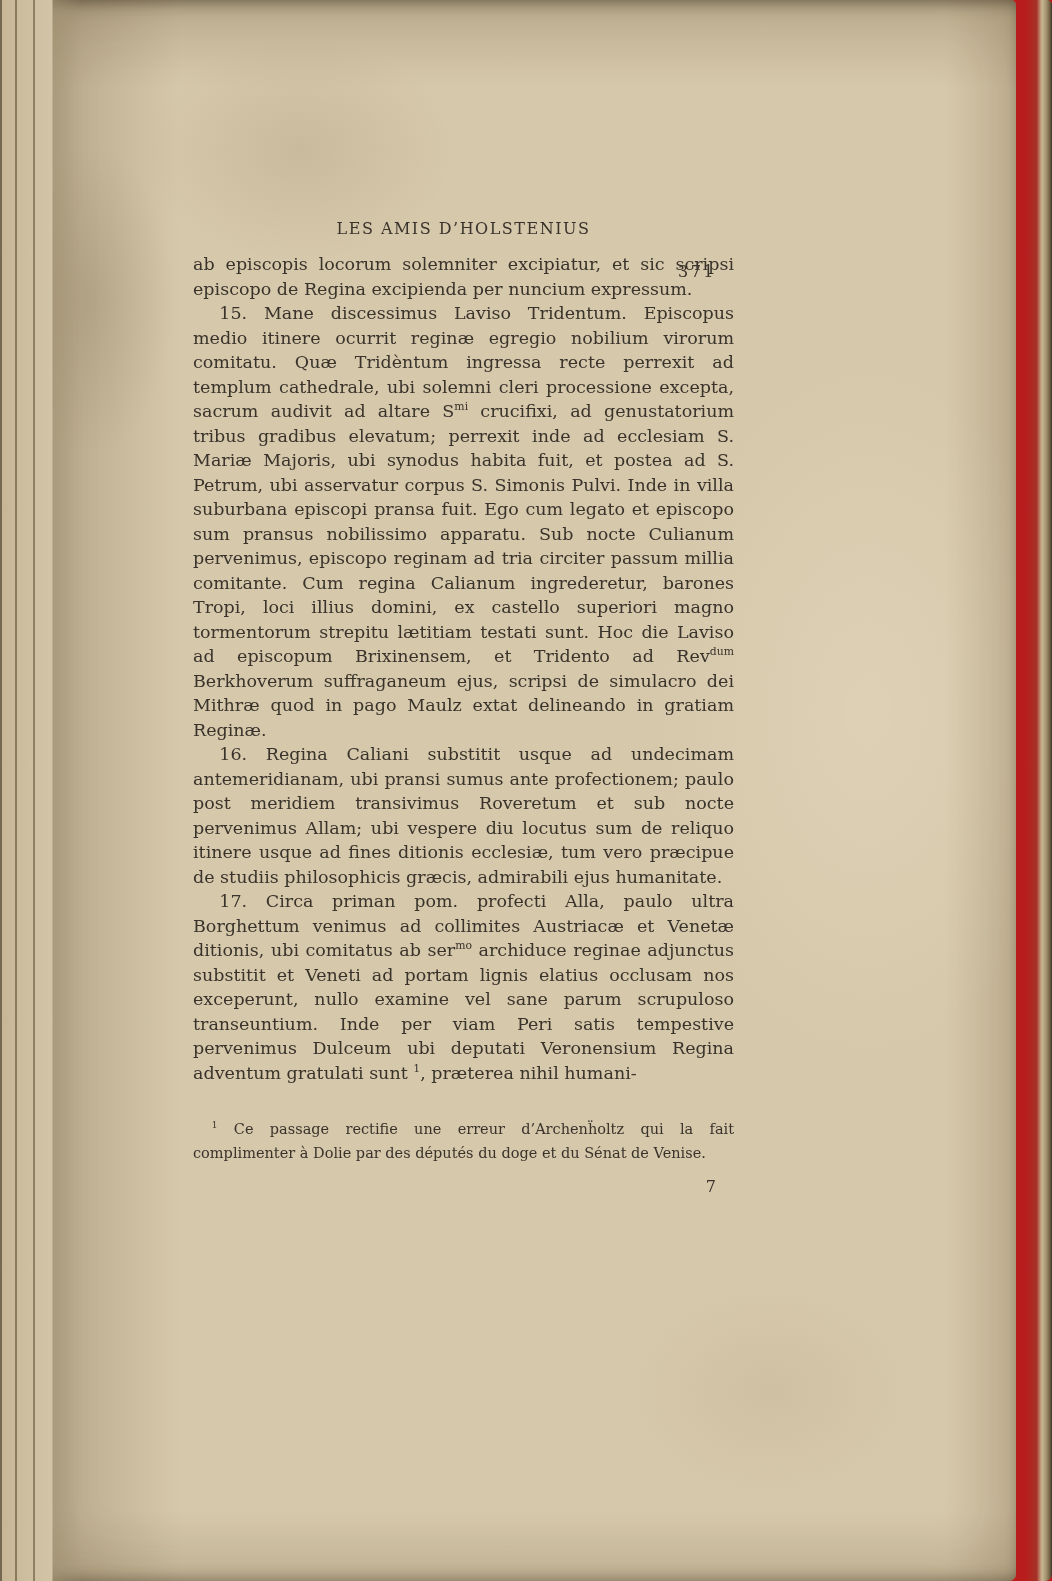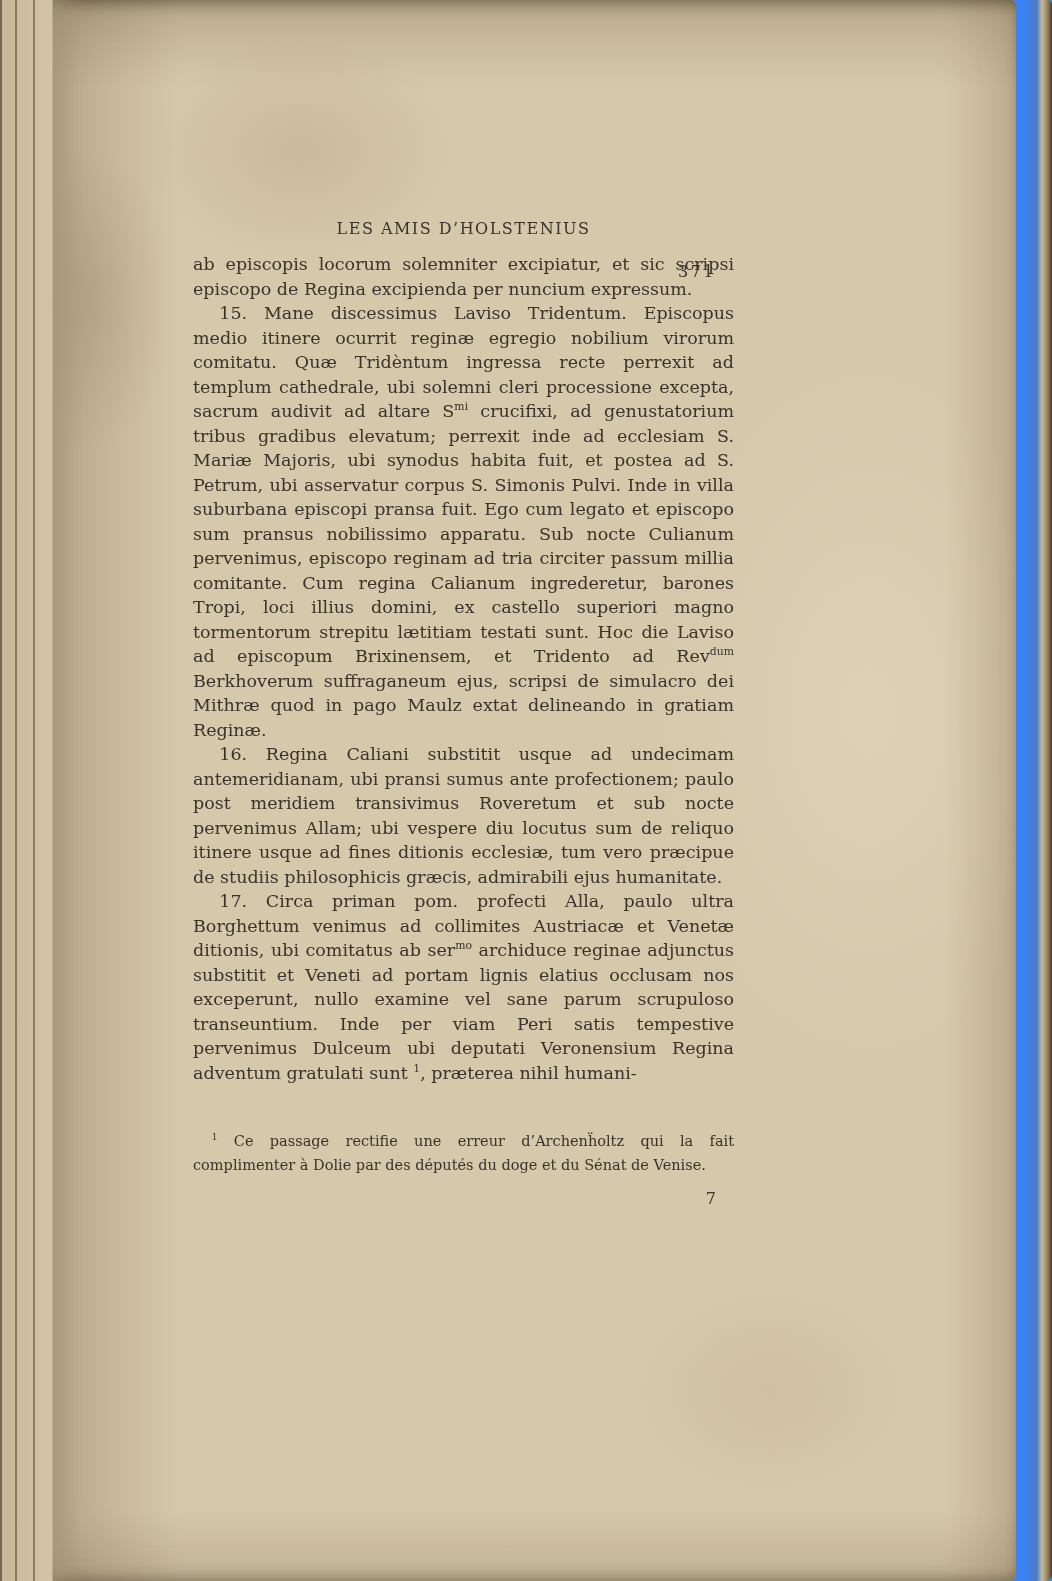--- a/index.html
+++ b/index.html
@@ -4,21 +4,21 @@
 <style>
   html, body {
     margin: 0;
     padding: 0;
     background: #0b0f15;
   }
   .scan {
     position: relative;
     width: 1052px;
     height: 1581px;
-    background: #3b82f6;
+    background: #b91c1c;
     overflow: hidden;
     font-family: "DejaVu Serif", "Liberation Serif", serif;
   }
   .paper {
     position: absolute;
     left: 30px;
     top: 0;
     width: 986px;
     height: 1581px;
     background:
@@ -102,21 +102,21 @@
   }
   .para:first-child {
     text-indent: 0;
   }
   .sup {
     font-size: 0.62em;
     vertical-align: super;
     line-height: 0;
   }
   .footnote {
-    margin-top: 44px;
+    margin-top: 32px;
     font-size: 14.5px;
     line-height: 24px;
     text-align: justify;
     text-indent: 1.3em;
   }
   .signature-mark {
     margin-top: 12px;
     margin-right: 18px;
     text-align: right;
     font-size: 16px;

